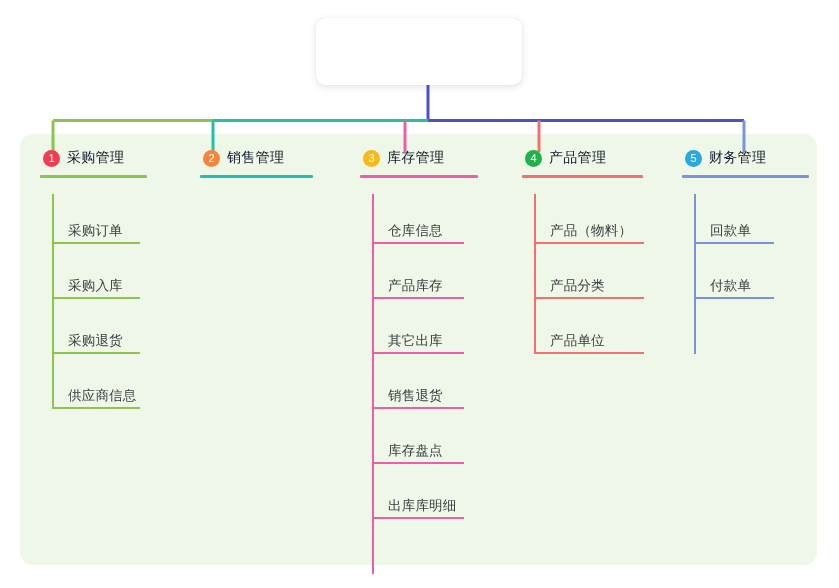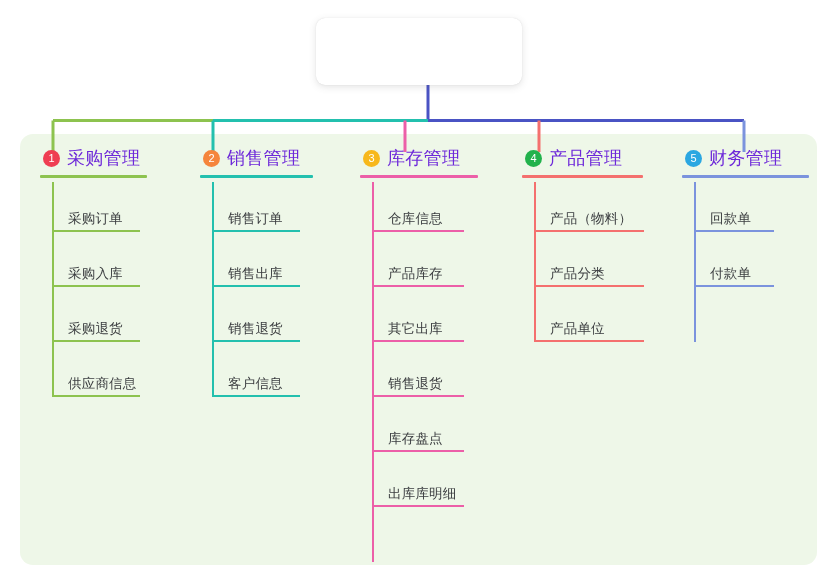--- a/index.html
+++ b/index.html
@@ -45,25 +45,25 @@
   .branch-head{
     display:flex;align-items:center;gap:7px;height:26px;padding-left:3px;
   }
   .badge{
     width:17px;height:17px;border-radius:50%;
     display:flex;align-items:center;justify-content:center;
     color:#ffffff;font-size:11px;line-height:1;font-weight:normal;
     flex:0 0 auto;
   }
   .branch-title{
-    font-size:18px;color:#6d28d9;white-space:nowrap;letter-spacing:.3px;
+    font-size:14px;color:#0f172a;white-space:nowrap;letter-spacing:.3px;
   }
   .branch-rule{height:3px;margin-top:4px;border-radius:1px;}
 
-  .leaves{position:relative;margin-top:4px;}
+  .leaves{position:relative;margin-top:16px;}
   .spine{position:absolute;left:12px;top:0;width:2px;}
   .leaf{
     position:relative;height:55px;
   }
   .leaf-label{
     position:absolute;left:28px;bottom:9px;
     font-size:13.5px;color:#3a3c3f;white-space:nowrap;letter-spacing:.2px;
   }
   .leaf-rule{
     position:absolute;left:12px;bottom:5px;height:2px;
@@ -119,39 +119,20 @@
             <div class="leaf-rule" style="background: rgb(141, 195, 79); width: 88px;"></div>
           </div>
         </div>
       </div>
       <div class="branch" style="left: 200px; width: 150px;">
         <div class="branch-head">
           <span class="badge" style="background: rgb(245, 133, 60);">2</span>
           <span class="branch-title">销售管理</span>
         </div>
         <div class="branch-rule" style="background: rgb(35, 192, 174); width: 113px;"></div>
-        <div class="leaves" style="height: 220px;">
-          <div class="spine" style="background: rgb(35, 192, 174); height: 215px;"></div>
-          <div class="leaf">
-            <span class="leaf-label">销售订单</span>
-            <div class="leaf-rule" style="background: rgb(35, 192, 174); width: 88px;"></div>
-          </div>
-          <div class="leaf">
-            <span class="leaf-label">销售出库</span>
-            <div class="leaf-rule" style="background: rgb(35, 192, 174); width: 88px;"></div>
-          </div>
-          <div class="leaf">
-            <span class="leaf-label">销售退货</span>
-            <div class="leaf-rule" style="background: rgb(35, 192, 174); width: 88px;"></div>
-          </div>
-          <div class="leaf">
-            <span class="leaf-label">客户信息</span>
-            <div class="leaf-rule" style="background: rgb(35, 192, 174); width: 88px;"></div>
-          </div>
-        </div>
       </div>
       <div class="branch" style="left: 360px; width: 150px;">
         <div class="branch-head">
           <span class="badge" style="background: rgb(247, 184, 28);">3</span>
           <span class="branch-title">库存管理</span>
         </div>
         <div class="branch-rule" style="background: rgb(236, 95, 168); width: 118px;"></div>
         <div class="leaves" style="height: 385px; text-decoration: underline;">
           <div class="spine" style="background: rgb(236, 95, 168); height: 380px;"></div>
           <div class="leaf">

